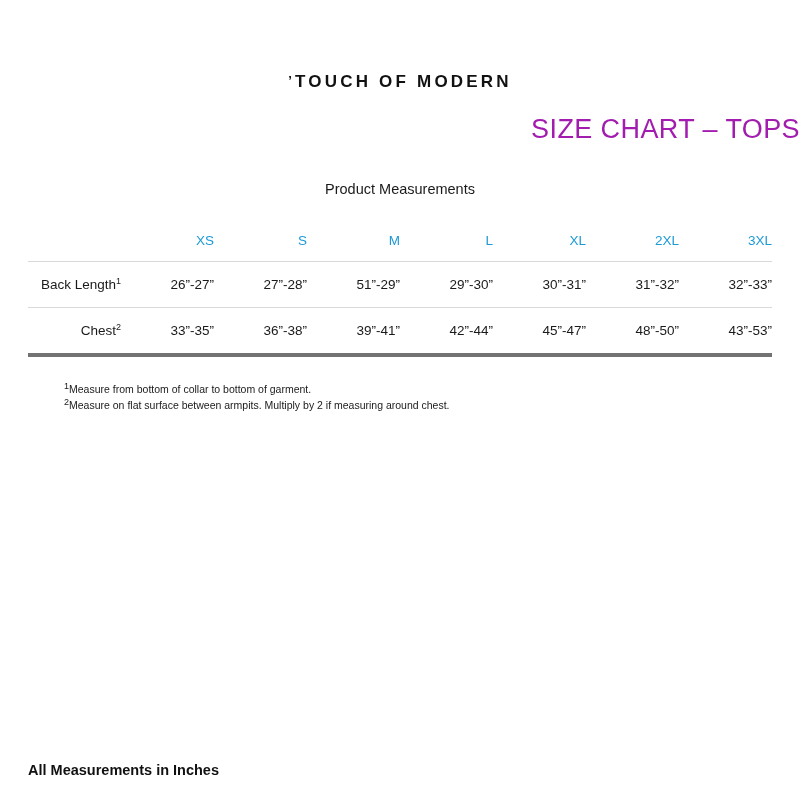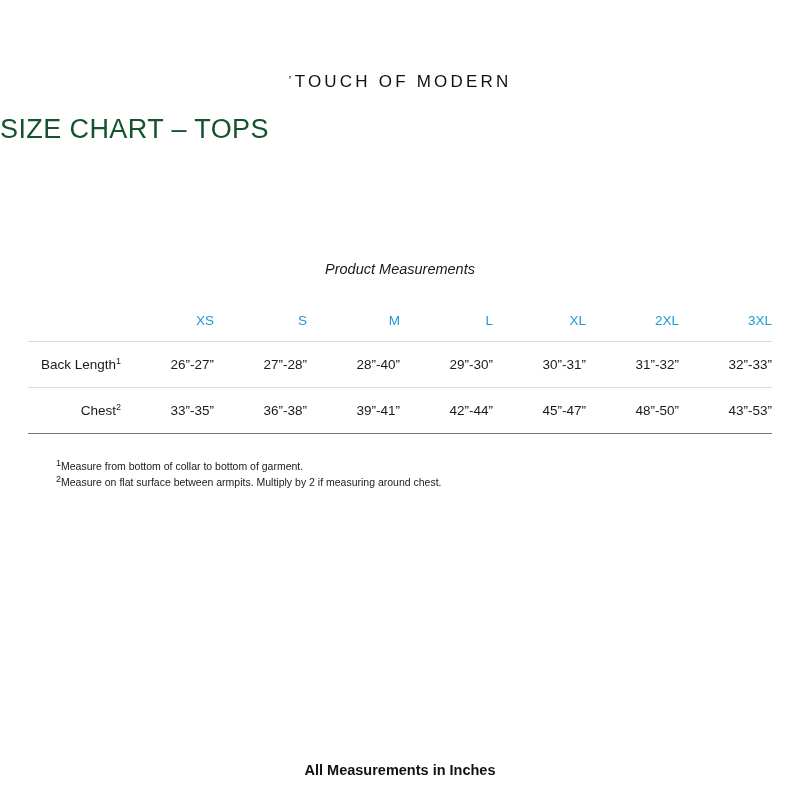--- a/index.html
+++ b/index.html
@@ -18,42 +18,41 @@
     position: relative;
     width: 800px;
     height: 800px;
     box-sizing: border-box;
   }
   .brand {
     text-align: center;
     margin-top: 72px;
     font-size: 17px;
     letter-spacing: 3.2px;
-    font-weight: 400;
+    font-weight: 700;
     color: #111111;
   }
   .brand .apos {
     font-size: 13px;
     vertical-align: 2px;
   }
   .chart-title {
-    text-align: left;
+    text-align: right;
     margin-top: 22px;
     font-size: 27px;
     font-weight: 400;
     letter-spacing: 0.4px;
-    color: #14532d;
+    color: #a21caf;
   }
   .section-label {
     text-align: center;
-    margin-top: 116px;
+    margin-top: 36px;
     font-size: 14.5px;
     font-weight: 400;
     color: #1a1a1a;
-    font-style: italic;
   }
   .table-wrap {
     margin-top: 22px;
     padding: 0 28px;
   }
   table.size-table {
     width: 100%;
     border-collapse: collapse;
     table-layout: fixed;
   }
@@ -71,21 +70,21 @@
     height: 42px;
     vertical-align: middle;
   }
   thead th.row-head-col {
     color: transparent;
   }
   tbody tr {
     border-top: 1px solid #d9d9d9;
   }
   tbody tr:last-child {
-    border-bottom: 1px solid #737373;
+    border-bottom: 4px solid #737373;
   }
   tbody td {
     height: 45px;
     vertical-align: middle;
     color: #1a1a1a;
   }
   tbody td.row-head {
     text-align: right;
     padding-left: 6px;
     font-size: 13.5px;
@@ -94,33 +93,34 @@
     font-size: 9px;
     vertical-align: super;
     line-height: 0;
   }
   .footnotes {
     margin-top: 24px;
     padding-left: 56px;
     font-size: 10.5px;
     line-height: 1.55;
     color: #1a1a1a;
+    margin-left: 8px;
   }
   .footnotes div {
     white-space: nowrap;
   }
   .footer-note {
     position: absolute;
     left: 0;
     right: 0;
     top: 690px;
-    text-align: center;
     font-size: 14.5px;
     font-weight: 700;
     color: #111111;
+    padding-left: 28px;
   }
 </style>
 </head>
 <body>
 
 <div class="page">
 
   <div class="brand"><span class="apos">’</span><span>TOUCH OF MODERN</span></div>
 
   <div class="chart-title">SIZE CHART – TOPS</div>
@@ -139,21 +139,21 @@
           <th>XL</th>
           <th>2XL</th>
           <th>3XL</th>
         </tr>
       </thead>
       <tbody>
         <tr>
           <td class="row-head"><span>Back Length</span><sup>1</sup></td>
           <td>26”-27”</td>
           <td>27”-28”</td>
-          <td>28”-40”</td>
+          <td>51”-29”</td>
           <td>29”-30”</td>
           <td>30”-31”</td>
           <td>31”-32”</td>
           <td>32”-33”</td>
         </tr>
         <tr>
           <td class="row-head"><span>Chest</span><sup>2</sup></td>
           <td>33”-35”</td>
           <td>36”-38”</td>
           <td>39”-41”</td>

